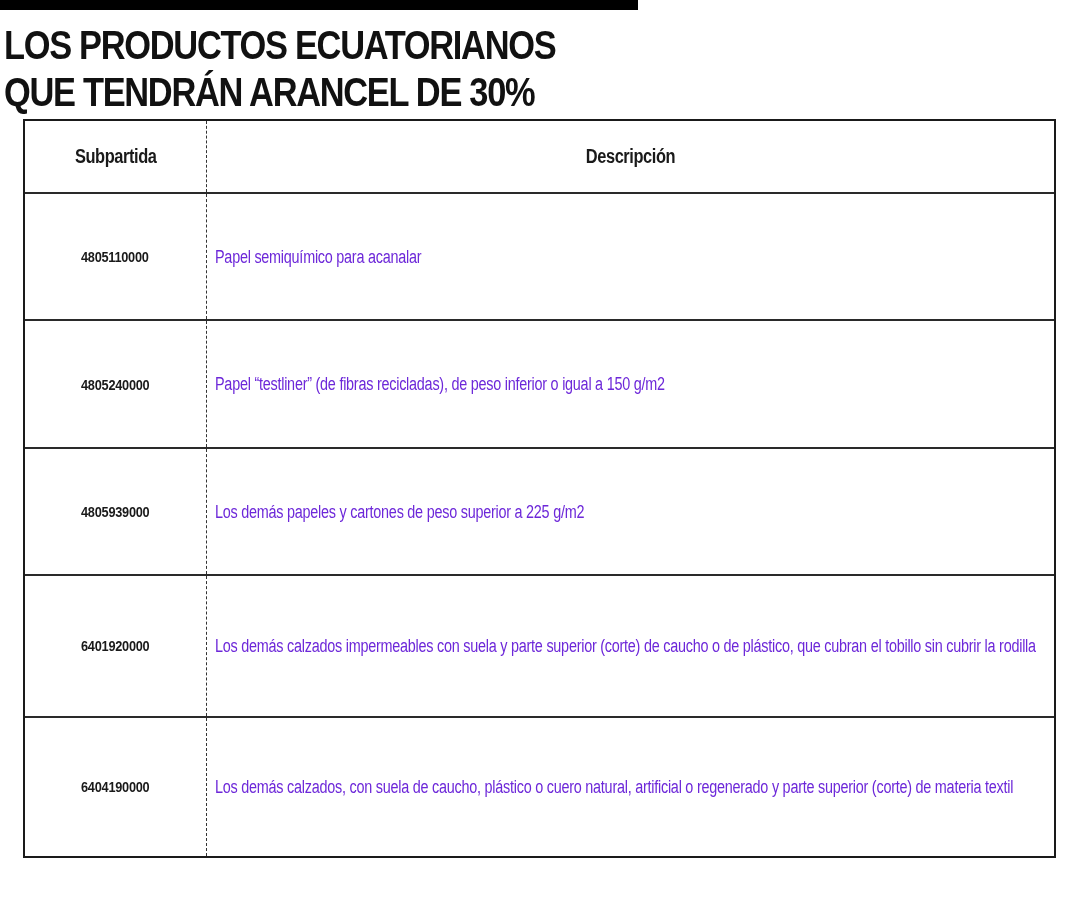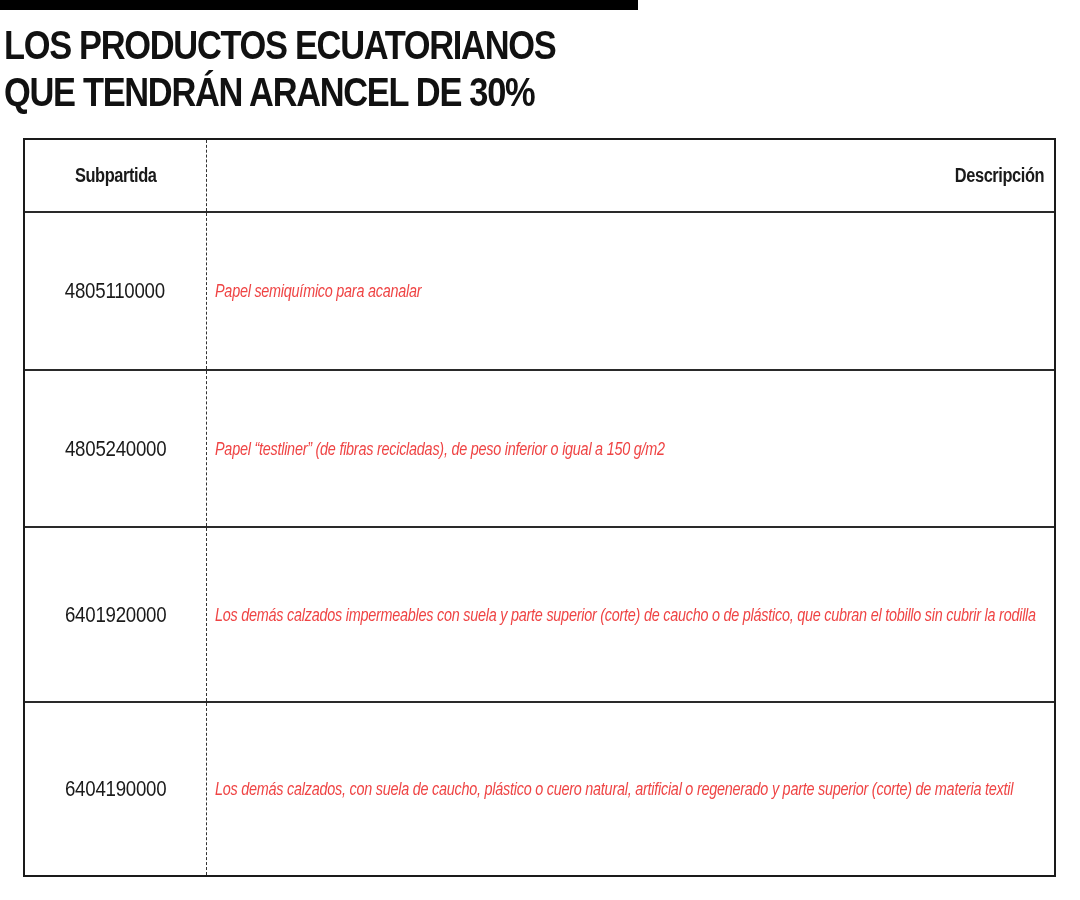--- a/index.html
+++ b/index.html
@@ -35,21 +35,21 @@
       letter-spacing: -1.5px;
       color: #111111;
       transform: scaleX(0.86);
       transform-origin: left top;
       white-space: nowrap;
     }
     .title .line { display: block; }
     .table-wrap {
       position: absolute;
       left: 23px;
-      top: 138px;
+      top: 119px;
       width: 1033px;
       height: 739px;
       border: 2px solid #1a1a1a;
       box-sizing: border-box;
     }
     table {
       width: 100%;
       height: 100%;
       border-collapse: collapse;
       table-layout: fixed;
@@ -70,34 +70,33 @@
       font-weight: bold;
       font-size: 20px;
       letter-spacing: -0.5px;
     }
     th .inner, td .inner {
       display: inline-block;
       transform: scaleX(0.82);
       transform-origin: center center;
       white-space: nowrap;
     }
-    th.desc { text-align: right; }
+    th.desc { text-align: center; }
     td.code {
-      font-weight: normal;
-      font-size: 22px;
+      font-weight: bold;
+      font-size: 15px;
       letter-spacing: -0.3px;
     }
     td.code .inner { transform: scaleX(0.85); }
     td.desc {
       padding-left: 8px;
       padding-right: 14px;
       font-size: 18px;
-      color: #ef4444;
+      color: #6d28d9;
       line-height: 26px;
-      font-style: italic;
     }
     td.desc .txt {
       display: block;
       width: 125%;
       transform: scaleX(0.8);
       transform-origin: left center;
       letter-spacing: -0.3px;
     }
     td.desc .txt.justify { text-align: justify; text-align-last: left; }
     tr.row-single td { height: 62px; }
@@ -131,20 +130,26 @@
         <td class="desc">
             <span class="txt">Papel semiquímico para acanalar</span>
           </td>
       </tr>
       <tr class="row-single">
         <td class="code"><span class="inner">4805240000</span></td>
         <td class="desc">
             <span class="txt">Papel “testliner” (de fibras recicladas), de peso inferior o igual a 150 g/m2</span>
           </td>
       </tr>
+      <tr class="row-single">
+        <td class="code"><span class="inner">4805939000</span></td>
+        <td class="desc">
+            <span class="txt">Los demás papeles y cartones de peso superior a 225 g/m2</span>
+          </td>
+      </tr>
       <tr class="row-double">
         <td class="code"><span class="inner">6401920000</span></td>
         <td class="desc">
             <span class="txt justify">Los demás calzados impermeables con suela y parte superior (corte) de caucho o de plástico, que cubran el tobillo sin cubrir la rodilla</span>
           </td>
       </tr>
       <tr class="row-double">
         <td class="code"><span class="inner">6404190000</span></td>
         <td class="desc">
             <span class="txt justify">Los demás calzados, con suela de caucho, plástico o cuero natural, artificial o regenerado y parte superior (corte) de materia textil</span>

